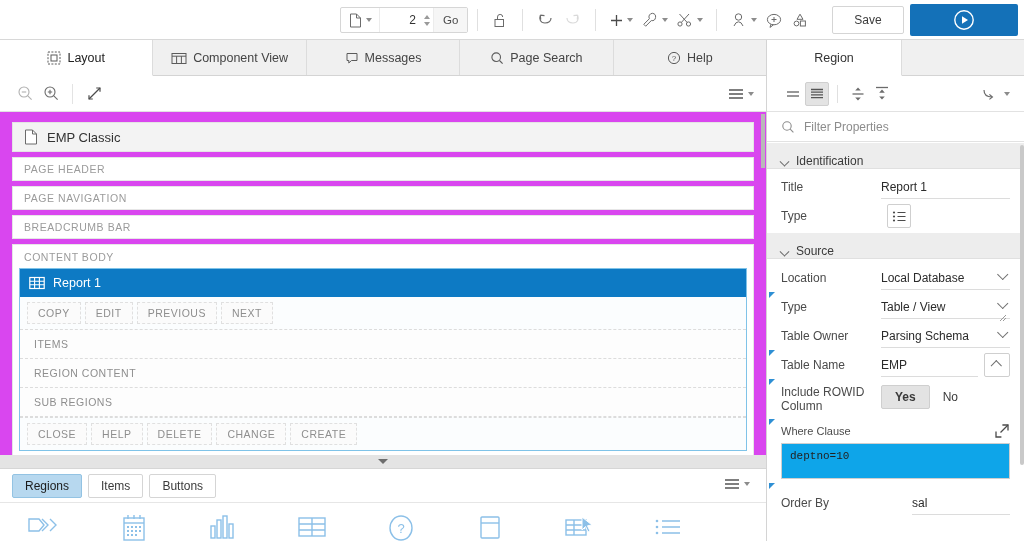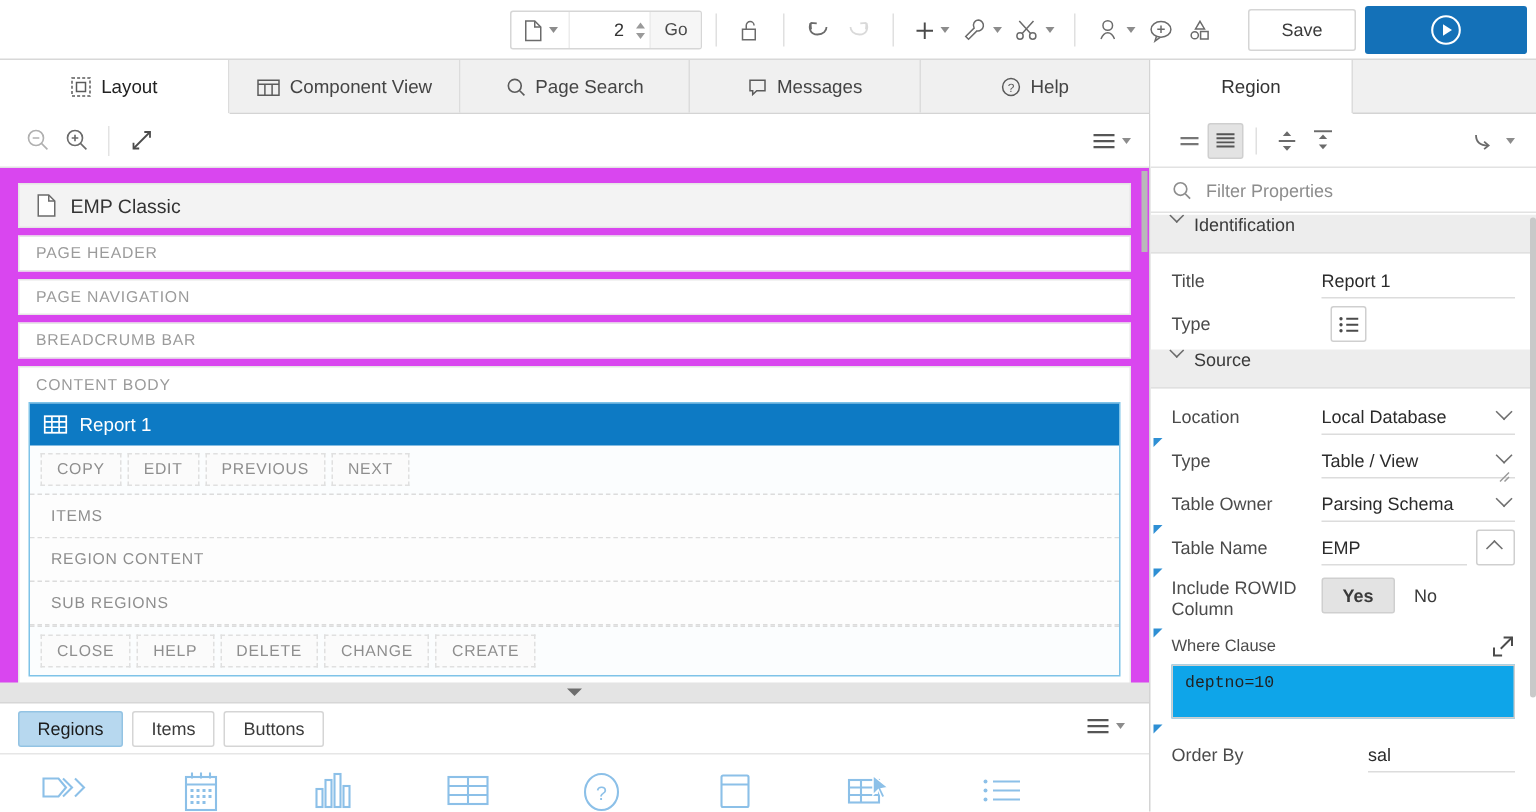--- a/index.html
+++ b/index.html
@@ -307,21 +307,21 @@
   }
   #rp-filter input::placeholder { color: #8d8d8d; }
   #rp-body {
     position: absolute; left: 0; top: 103px;
     width: 257px; height: 398px;
     overflow: hidden;
   }
   .grp-head {
     height: 26px; background: #ededed;
     border-bottom: 1px solid #e0e0e0;
-    display: flex; align-items: flex-start; gap: 8px;
+    display: flex; align-items: flex-end; gap: 8px;
     padding: 0 14px;
     font-size: 12px; color: #3a3a3a;
   }
   .grp-chev {
     width: 7px; height: 7px;
     border-right: 1.5px solid #6a6a6a;
     border-bottom: 1.5px solid #6a6a6a;
     transform: rotate(45deg) translate(-2px,-2px);
   }
   .prow {
@@ -535,30 +535,30 @@
   </div>
   <div class="mtab">
     <svg width="16" height="14" viewBox="0 0 16 14">
       <rect x="1" y="2.5" width="14" height="10" fill="none" stroke="#5b5b5b" stroke-width="1"></rect>
       <path d="M1 5.2h14 M5.6 5.2v7.3 M10.4 5.2v7.3" stroke="#5b5b5b" stroke-width="1"></path>
     </svg>
     <span>Component View</span>
   </div>
   <div class="mtab">
     <svg width="14" height="14" viewBox="0 0 14 14">
+      <path d="M2 2.5h10v7H6.5L3.8 12V9.5H2z" fill="none" stroke="#5b5b5b" stroke-width="1"></path>
+    </svg>
+    <span>Messages</span>
+  </div>
+  <div class="mtab">
+    <svg width="14" height="14" viewBox="0 0 14 14">
       <circle cx="6.2" cy="6.2" r="4.3" fill="none" stroke="#5b5b5b" stroke-width="1.1"></circle>
       <path d="M9.5 9.5 L12.6 12.6" stroke="#5b5b5b" stroke-width="1.1"></path>
     </svg>
     <span>Page Search</span>
-  </div>
-  <div class="mtab">
-    <svg width="14" height="14" viewBox="0 0 14 14">
-      <path d="M2 2.5h10v7H6.5L3.8 12V9.5H2z" fill="none" stroke="#5b5b5b" stroke-width="1"></path>
-    </svg>
-    <span>Messages</span>
   </div>
   <div class="mtab">
     <svg width="14" height="14" viewBox="0 0 14 14">
       <circle cx="7" cy="7" r="5.6" fill="none" stroke="#5b5b5b" stroke-width="1"></circle>
       <text x="7" y="10" font-size="8" text-anchor="middle" fill="#5b5b5b" font-family="Liberation Sans">?</text>
     </svg>
     <span>Help</span>
   </div>
 </div>
 

